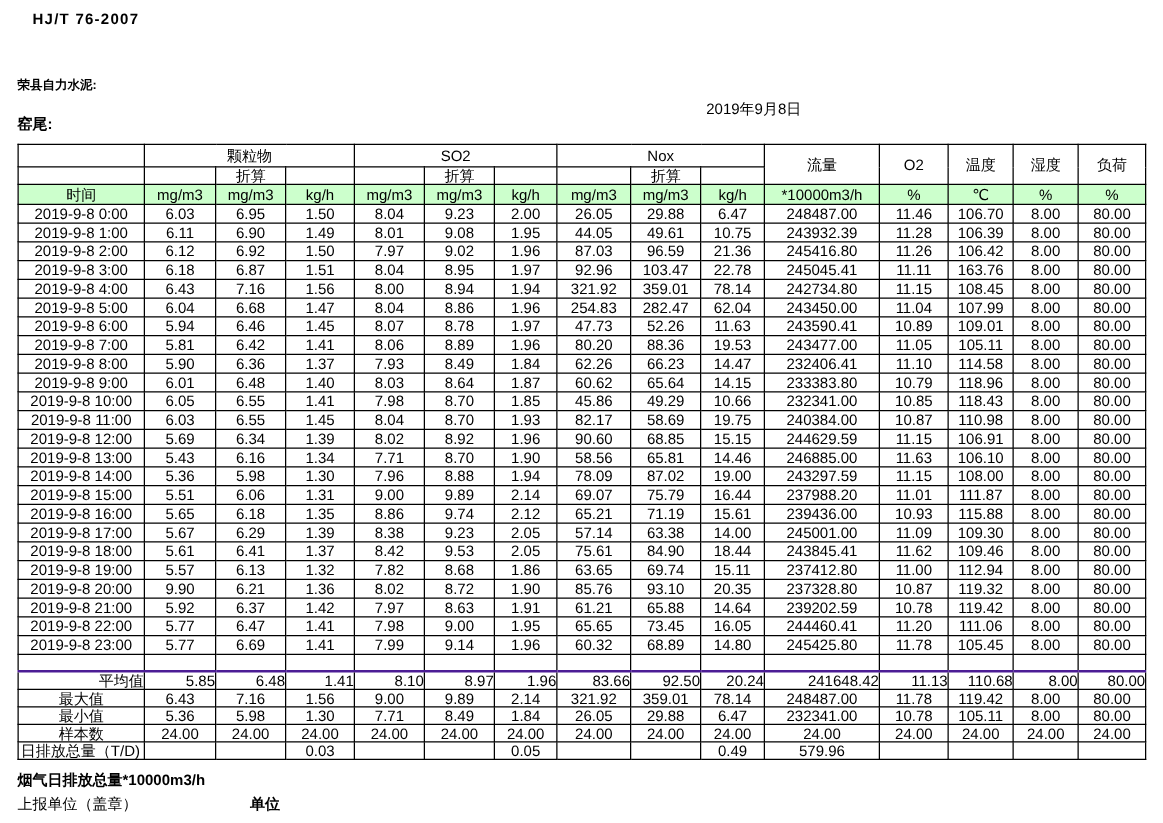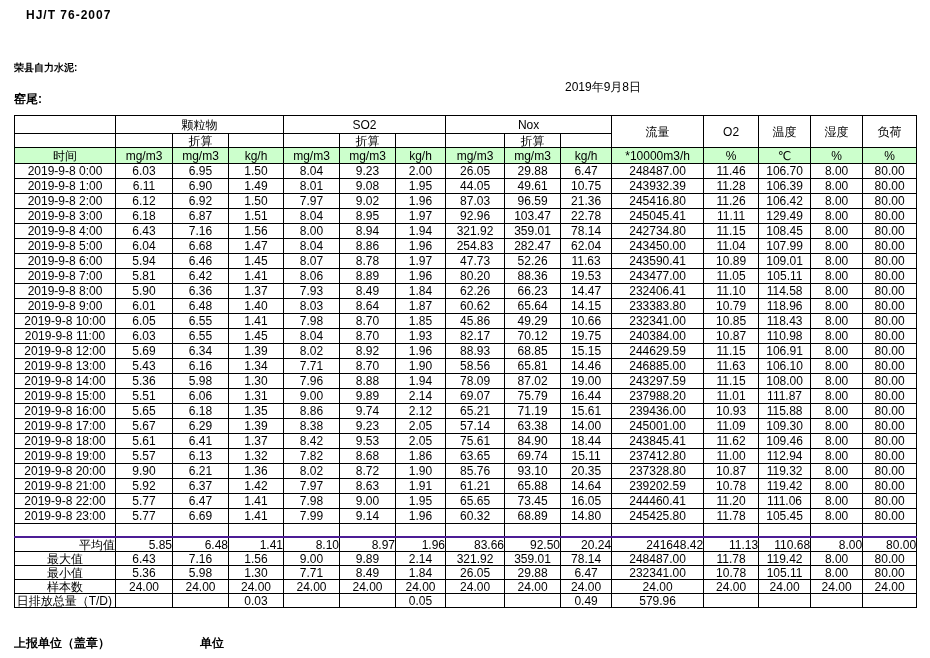--- a/index.html
+++ b/index.html
@@ -32,21 +32,21 @@
   td.no-left { border-left:none; }
   td.time-cell { text-align:right; padding-right:3px; }
   td.num { text-align:right; padding-right:10px; }
   td.col9 { padding-right:4px; }
   td.col10, td.col11 { text-align:center; padding-right:0; }
   td.col13 { padding-right:12px; }
   td.rel { position:relative; }
   span.overflow-label { position:absolute; right:3px; top:1px; white-space:nowrap;margin-left:48px; }
 
   .footer-line1 { position:absolute; left:14px; top:616px; font-size:12px; font-weight:bold; }
-  .footer-line2a { position:absolute; left:14px; top:635px; font-size:12px; font-weight:bold; }
+  .footer-line2a { position:absolute; left:14px; top:635px; font-size:12px; font-weight:normal; }
   .footer-line2b { position:absolute; left:200px; top:635px; font-size:12px; font-weight:bold; }
 </style>
 </head>
 <body>
 
 <div class="page">
 
   <div class="std-code">HJ/T 76-2007</div>
   <div class="company">荣县自力水泥:</div>
   <div class="site">窑尾:</div>
@@ -170,21 +170,21 @@
           <td class="num col1">6.87</td>
           <td class="num col2">1.51</td>
           <td class="num col3">8.04</td>
           <td class="num col4">8.95</td>
           <td class="num col5">1.97</td>
           <td class="num col6">92.96</td>
           <td class="num col7">103.47</td>
           <td class="num col8">22.78</td>
           <td class="num col9">245045.41</td>
           <td class="num col10">11.11</td>
-          <td class="num col11">129.49</td>
+          <td class="num col11">163.76</td>
           <td class="num col12">8.00</td>
           <td class="num col13">80.00</td>
         </tr>
         <tr class="data-row">
           <td class="time-cell">2019-9-8 4:00</td>
           <td class="num col0">6.43</td>
           <td class="num col1">7.16</td>
           <td class="num col2">1.56</td>
           <td class="num col3">8.00</td>
           <td class="num col4">8.94</td>
@@ -302,37 +302,37 @@
         </tr>
         <tr class="data-row">
           <td class="time-cell">2019-9-8 11:00</td>
           <td class="num col0">6.03</td>
           <td class="num col1">6.55</td>
           <td class="num col2">1.45</td>
           <td class="num col3">8.04</td>
           <td class="num col4">8.70</td>
           <td class="num col5">1.93</td>
           <td class="num col6">82.17</td>
-          <td class="num col7">70.12</td>
+          <td class="num col7">58.69</td>
           <td class="num col8">19.75</td>
           <td class="num col9">240384.00</td>
           <td class="num col10">10.87</td>
           <td class="num col11">110.98</td>
           <td class="num col12">8.00</td>
           <td class="num col13">80.00</td>
         </tr>
         <tr class="data-row">
           <td class="time-cell">2019-9-8 12:00</td>
           <td class="num col0">5.69</td>
           <td class="num col1">6.34</td>
           <td class="num col2">1.39</td>
           <td class="num col3">8.02</td>
           <td class="num col4">8.92</td>
           <td class="num col5">1.96</td>
-          <td class="num col6">88.93</td>
+          <td class="num col6">90.60</td>
           <td class="num col7">68.85</td>
           <td class="num col8">15.15</td>
           <td class="num col9">244629.59</td>
           <td class="num col10">11.15</td>
           <td class="num col11">106.91</td>
           <td class="num col12">8.00</td>
           <td class="num col13">80.00</td>
         </tr>
         <tr class="data-row">
           <td class="time-cell">2019-9-8 13:00</td>
@@ -623,16 +623,17 @@
           <td class="num col8">0.49</td>
           <td class="num col9">579.96</td>
           <td class="num col10"></td>
           <td class="num col11"></td>
           <td class="num col12"></td>
           <td class="num col13"></td>
         </tr>
       </tbody>
   </table>
 
+  <div class="footer-line1">烟气日排放总量*10000m3/h</div>
   <div class="footer-line2a">上报单位（盖章）</div>
   <div class="footer-line2b">单位</div>
 
 </div>
 
 </body></html>

